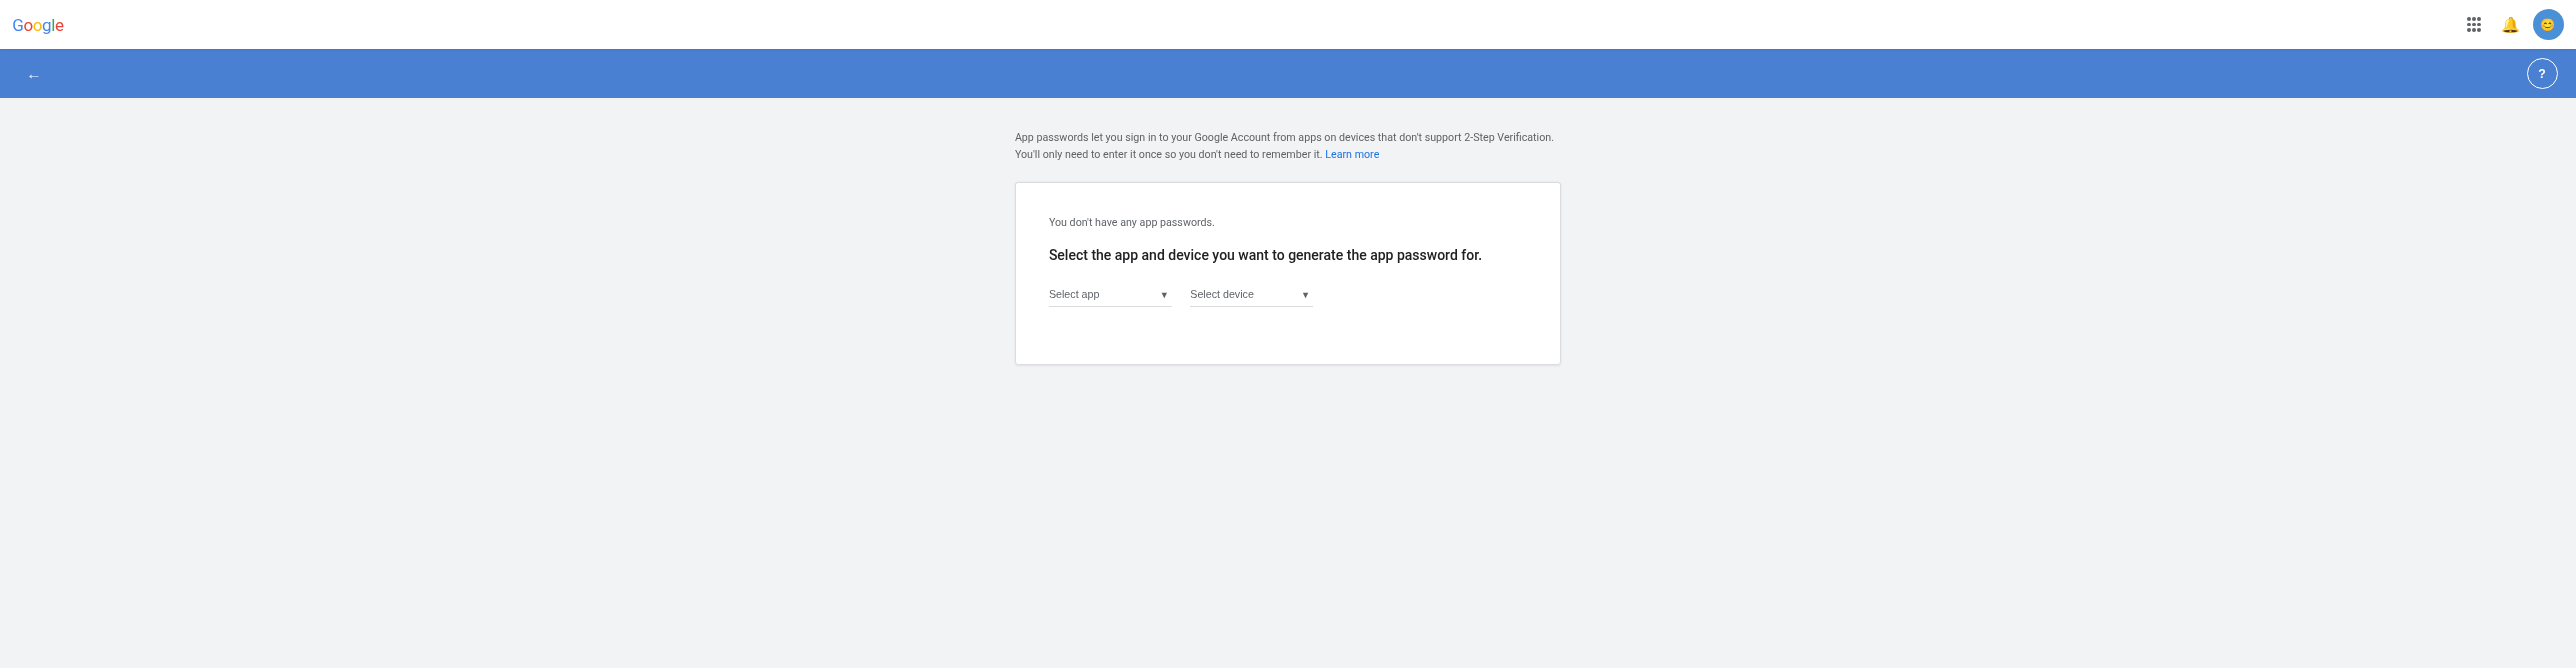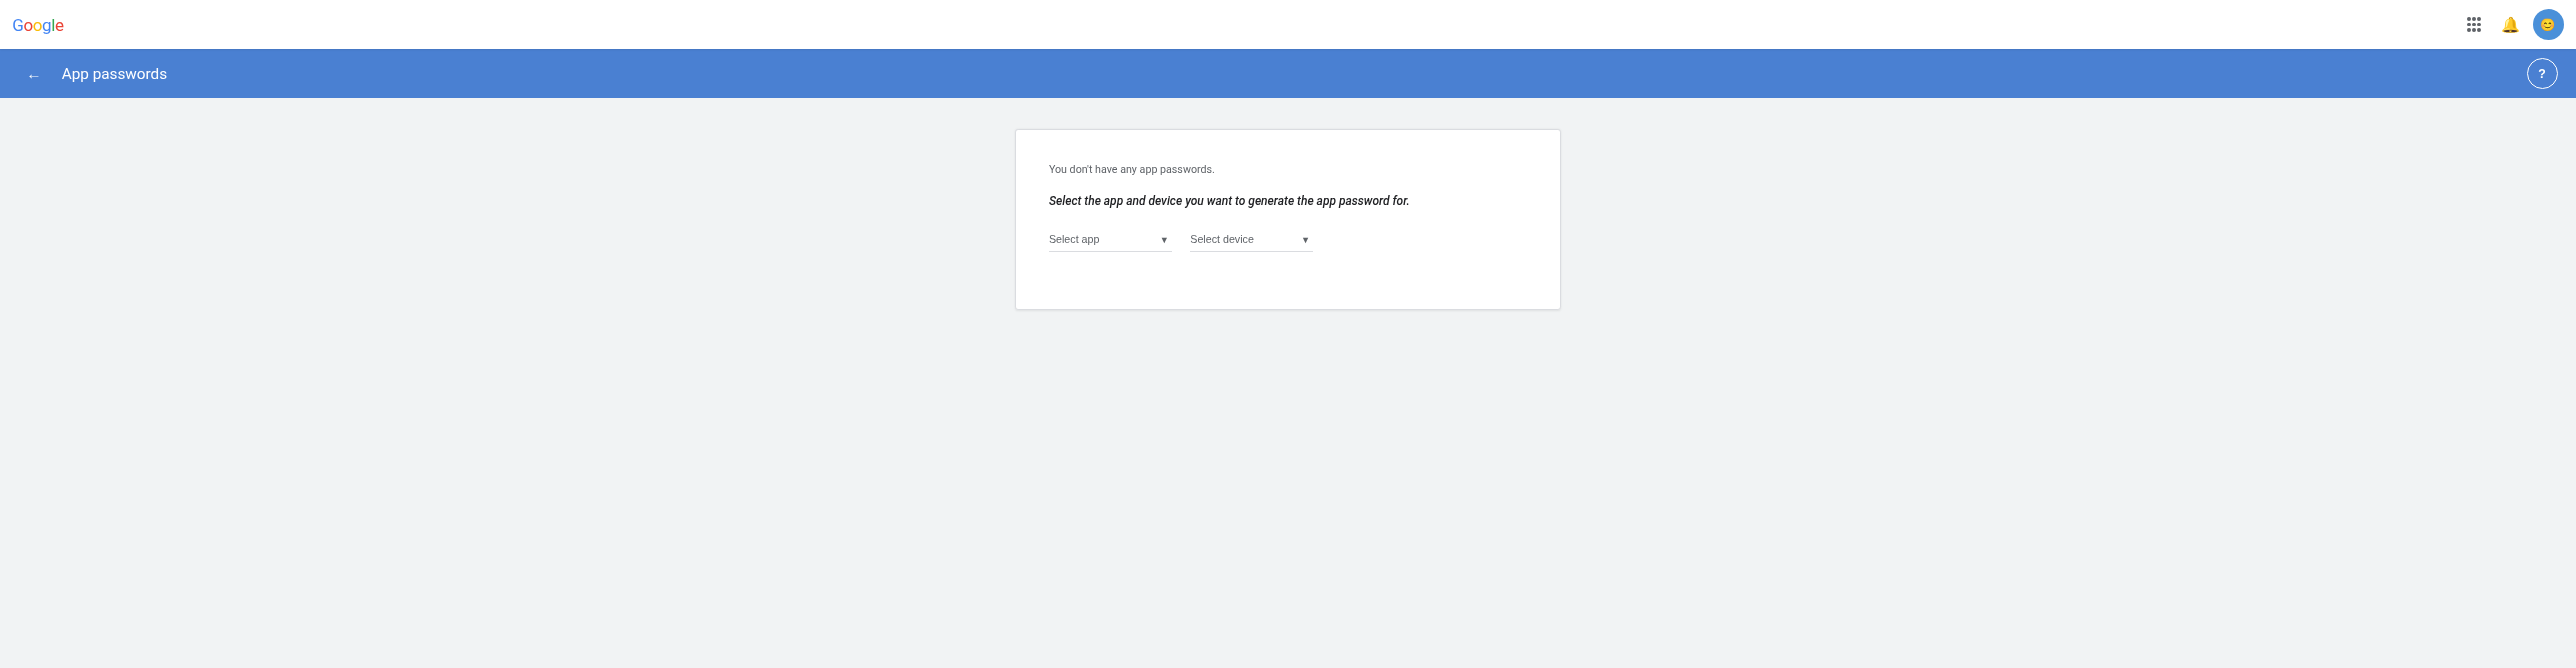--- a/index.html
+++ b/index.html
@@ -178,25 +178,24 @@
       box-shadow: 0 0.8px 2.3px rgba(0,0,0,0.08);
     }
 
     .no-passwords-text {
       font-size: 10.7px;
       color: #5f6368;
       margin-bottom: 18.4px;
     }
 
     .select-prompt {
-      font-size: 12px;
+      font-size: 14px;
       font-weight: 500;
       color: #202124;
       margin-bottom: 18.4px;
-      font-style: italic;
     }
 
     .selects-row {
       display: flex;
       align-items: flex-end;
       gap: 18.4px;
       margin-bottom: 24.5px;
     }
 
     .select-wrapper {
@@ -279,27 +278,30 @@
     <button class="avatar-btn">
       <span>😊</span>
     </button>
   </div>
 </nav>
 
 <header class="header-bar">
   <button class="back-btn">
     <span>←</span>
   </button>
-  <h1 class="header-title">App passwords</h1>
   <button class="header-help-btn">
     <span>?</span>
   </button>
 </header>
 
 <main class="main-content">
+  <p class="description-text">
+    <span>App passwords let you sign in to your Google Account from apps on devices that don't support 2-Step Verification. You'll only need to enter it once so you don't need to remember it.</span>
+    <a class="learn-more-link" href="#">Learn more</a>
+  </p>
 
   <div class="card">
     <p class="no-passwords-text">You don't have any app passwords.</p>
     <p class="select-prompt">Select the app and device you want to generate the app password for.</p>
 
     <div class="selects-row">
       <div class="select-wrapper">
         <select class="dropdown-select">
           <option value="">Select app</option>
           <option value="mail">Mail</option>

